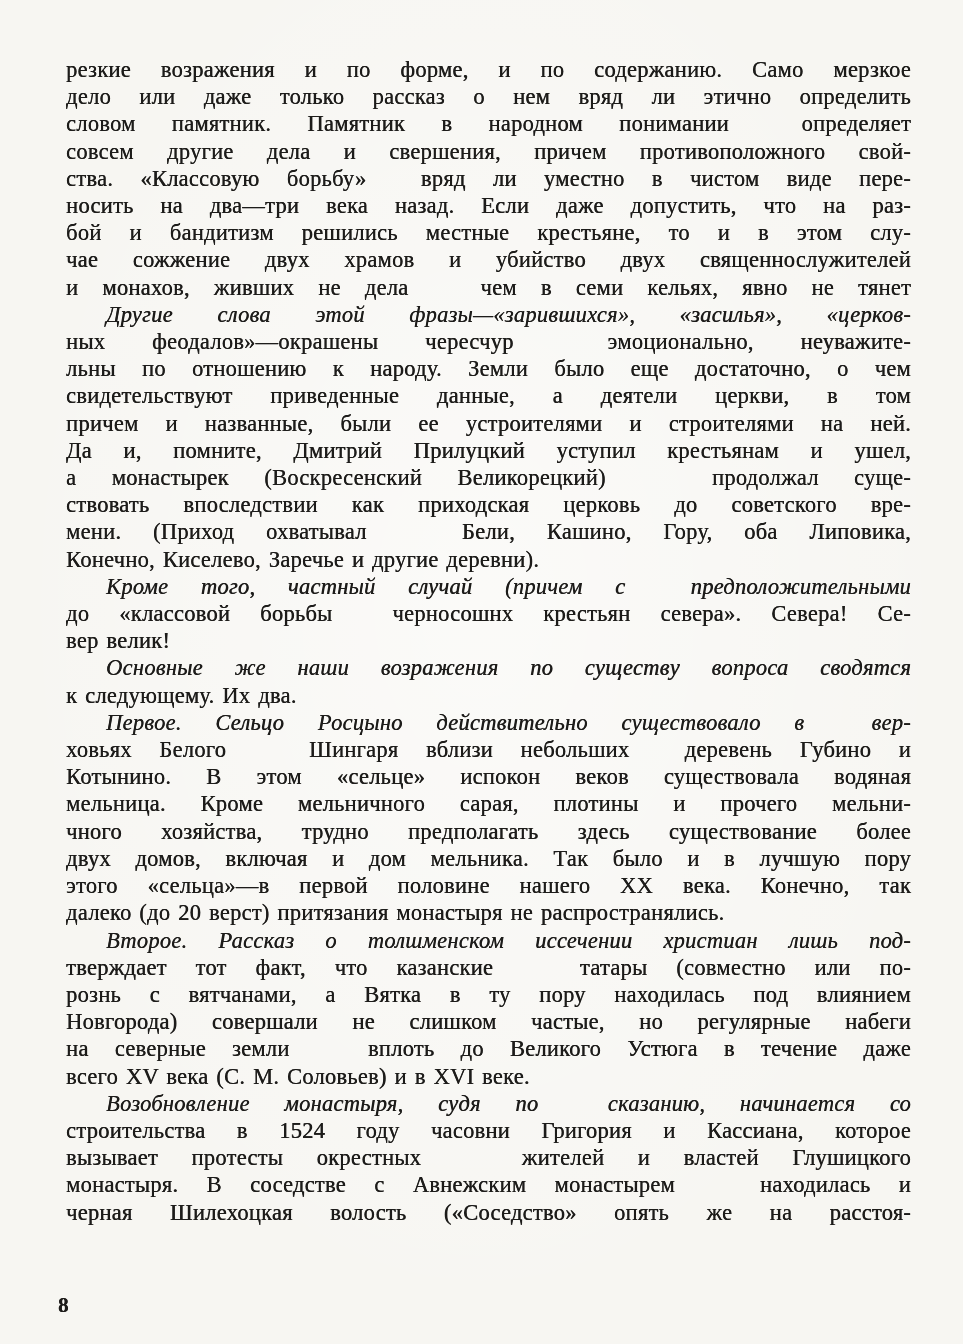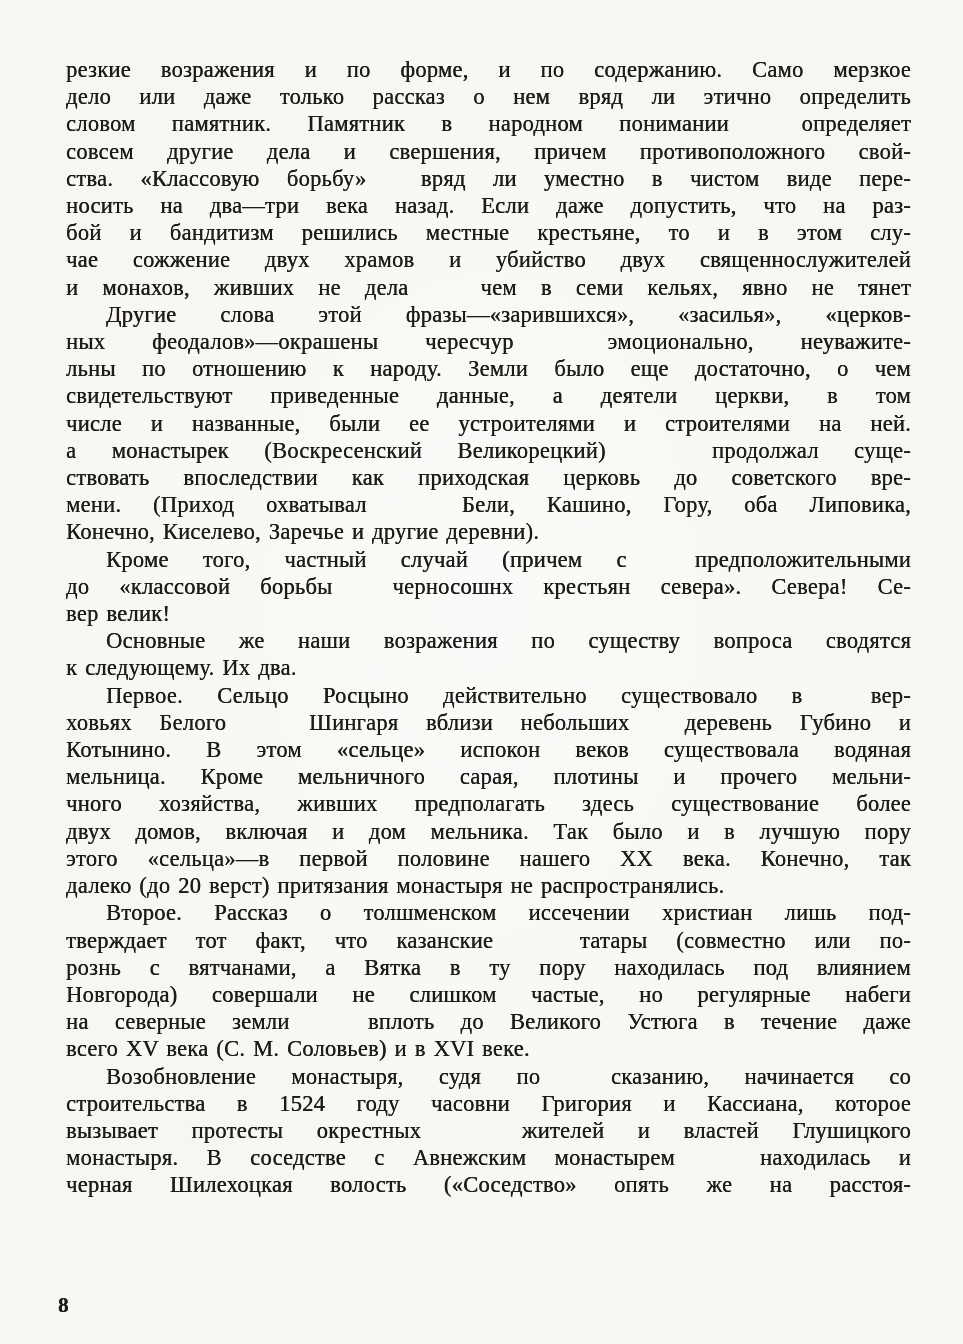--- a/index.html
+++ b/index.html
@@ -38,20 +38,21 @@
     margin: 0;
   }
   .line {
     text-align: justify;
     text-align-last: justify;
     white-space: pre-wrap;
     min-height: 27.2px;
   }
   .line.indent {
     padding-left: 40px;
+    font-style: italic;
   }
   .line.endline {
     text-align-last: left;
   }
   .page-number {
     position: absolute;
     left: 58px;
     top: 1293px;
     font-family: "Liberation Serif", "DejaVu Serif", serif;
     font-size: 21px;
@@ -74,41 +75,42 @@
         <div class="line">носить на два—три века назад. Если даже допустить, что на раз-</div>
         <div class="line">бой и бандитизм решились местные крестьяне, то и в этом слу-</div>
         <div class="line">чае сожжение двух храмов и убийство двух священнослужителей</div>
         <div class="line">и монахов, живших не дела   чем в семи кельях, явно не тянет</div>
       </div>
       <div class="para">
         <div class="line indent">Другие слова этой фразы—«зарившихся», «засилья», «церков-</div>
         <div class="line">ных феодалов»—окрашены чересчур  эмоционально, неуважите-</div>
         <div class="line">льны по отношению к народу. Земли было еще достаточно, о чем</div>
         <div class="line">свидетельствуют приведенные данные, а деятели церкви, в том</div>
-        <div class="line">числе и названные, были ее устроителями и строителями на ней.</div>
+        <div class="line">причем и названные, были ее устроителями и строителями на ней.</div>
+        <div class="line">Да и, помните, Дмитрий Прилуцкий уступил крестьянам и ушел,</div>
         <div class="line">а монастырек (Воскресенский Великорецкий)   продолжал суще-</div>
         <div class="line">ствовать впоследствии как приходская церковь до советского вре-</div>
         <div class="line">мени. (Приход охватывал   Бели, Кашино, Гору, оба Липовика,</div>
         <div class="line endline">Конечно, Киселево, Заречье и другие деревни).</div>
       </div>
       <div class="para">
         <div class="line indent">Кроме того, частный случай (причем с  предположительными</div>
         <div class="line">до «классовой борьбы  черносошнх крестьян севера». Севера! Се-</div>
         <div class="line endline">вер велик!</div>
       </div>
       <div class="para">
         <div class="line indent">Основные же наши возражения по существу вопроса сводятся</div>
         <div class="line endline">к следующему. Их два.</div>
       </div>
       <div class="para">
         <div class="line indent">Первое. Сельцо Росцыно действительно существовало в  вер-</div>
         <div class="line">ховьях Белого   Шингаря вблизи небольших  деревень Губино и</div>
         <div class="line">Котынино. В этом «сельце» испокон веков существовала водяная</div>
         <div class="line">мельница. Кроме мельничного сарая, плотины и прочего мельни-</div>
-        <div class="line">чного хозяйства, живших предполагать здесь существование более</div>
+        <div class="line">чного хозяйства, трудно предполагать здесь существование более</div>
         <div class="line">двух домов, включая и дом мельника. Так было и в лучшую пору</div>
         <div class="line">этого «сельца»—в первой половине нашего XX века. Конечно, так</div>
         <div class="line endline">далеко (до 20 верст) притязания монастыря не распространялись.</div>
       </div>
       <div class="para">
         <div class="line indent">Второе. Рассказ о толшменском иссечении христиан лишь под-</div>
         <div class="line">тверждает тот факт, что казанские   татары (совместно или по-</div>
         <div class="line">рознь с вятчанами, а Вятка в ту пору находилась под влиянием</div>
         <div class="line">Новгорода) совершали не слишком частые, но регулярные набеги</div>
         <div class="line">на северные земли   вплоть до Великого Устюга в течение даже</div>

